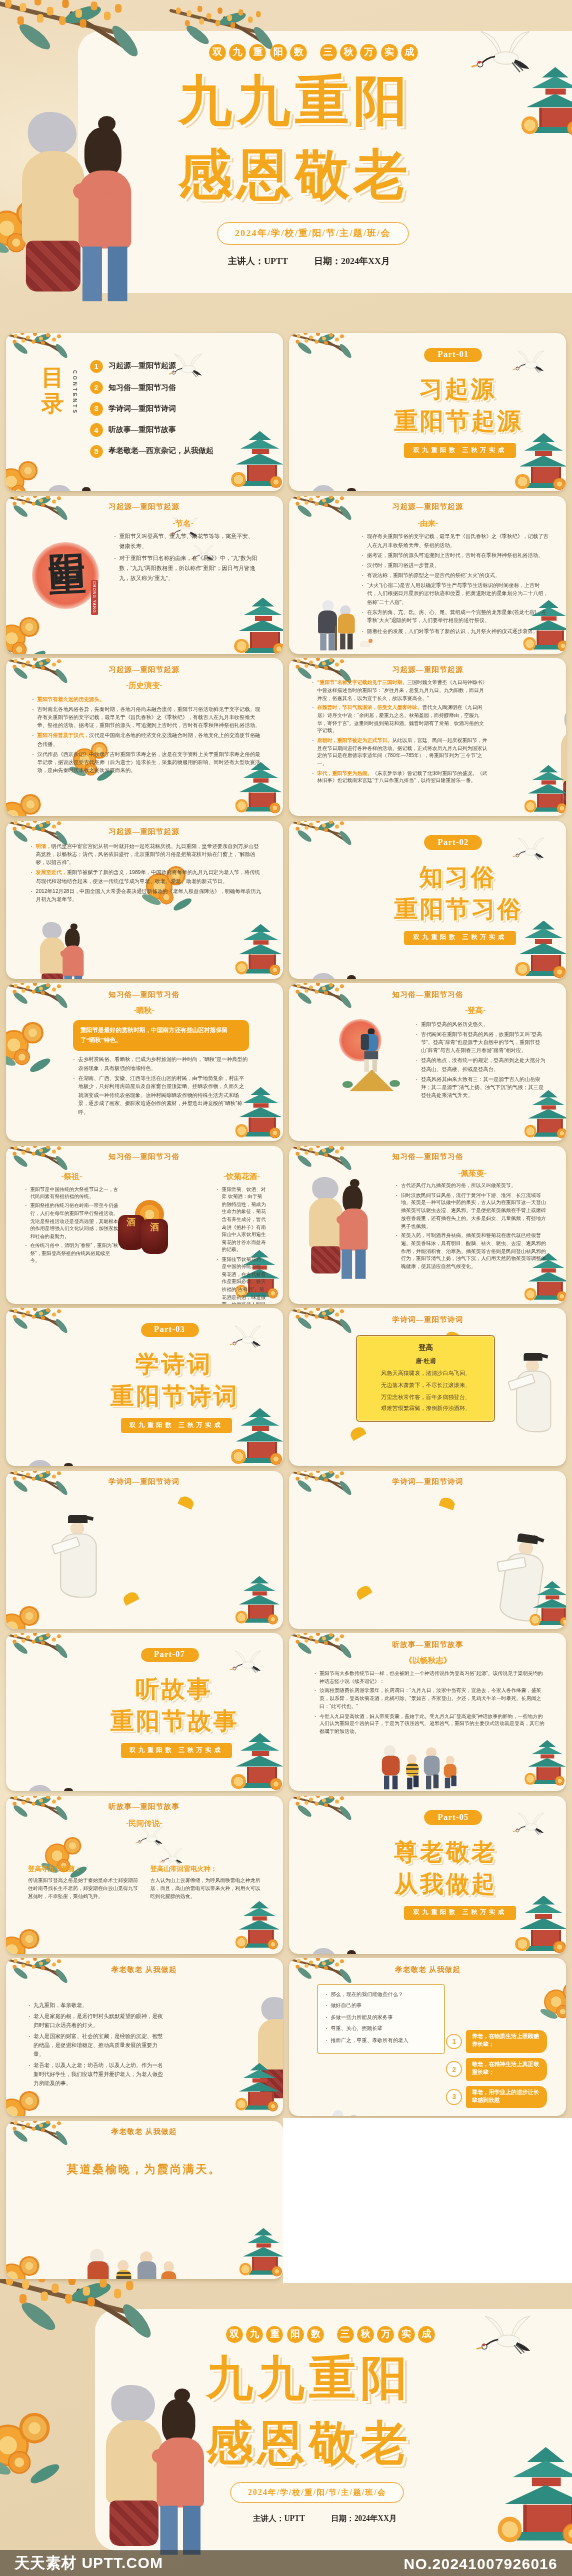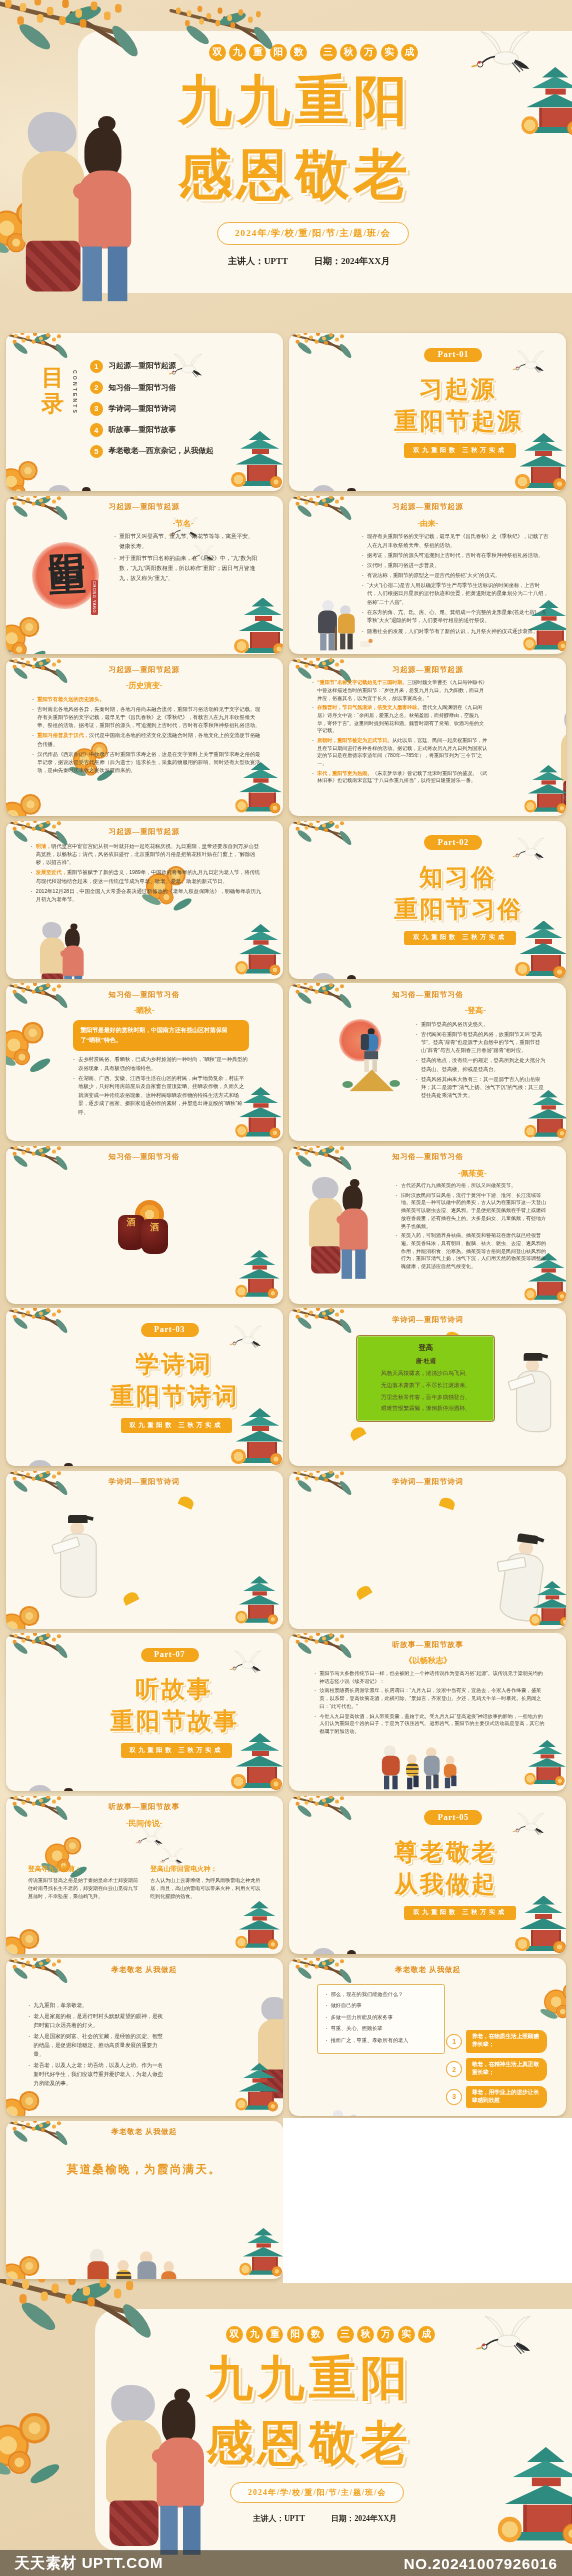--- a/index.html
+++ b/index.html
@@ -63,21 +63,21 @@
   .toc-vert{position:absolute;left:36px;top:32px;z-index:3}
   .toc-vert .tchar{display:block;color:#f2a41e;font-size:22.4px;font-weight:bold;line-height:1.15;
       font-family:"Liberation Serif",serif}
   .toc-eng{position:absolute;left:66px;top:37px;writing-mode:vertical-rl;letter-spacing:2.2px;
       font-size:5px;color:#555;font-weight:bold;z-index:3}
   .tocrow{display:flex;align-items:center;gap:5.6px;margin:7.8px 0}
   .toc-num{width:13.4px;height:13.4px;border-radius:50%;background:#f3a51c;color:#fff;font-weight:bold;
       display:flex;align-items:center;justify-content:center;font-size:7.3px;flex:0 0 13.4px}
   .toc-label{font-size:7.5px;font-weight:bold;color:#332e27;font-family:"Liberation Serif",serif}
   
-  .pcard{position:relative;z-index:3;background:#84cc16;border:1.1px solid #aa7a3f;border-radius:3.4px;
+  .pcard{position:relative;z-index:3;background:#fde047;border:1.1px solid #aa7a3f;border-radius:3.4px;
       width:119px;padding:7.8px 9px 5.6px;box-shadow:inset 0 0 0 0.6px rgba(255,250,235,.6)}
   .pcard .ptitle{text-align:center;font-weight:bold;font-size:7.3px;color:#3f3категория12}
   .ptitle{text-align:center;font-weight:bold;font-size:7.3px;color:#3f3320;font-family:"Liberation Serif",serif}
   .pauthor{text-align:center;font-weight:bold;font-size:6.1px;color:#4a3a26;margin:3.4px 0 2.2px;font-family:"Liberation Serif",serif}
   .pline{text-align:center;font-size:5.6px;color:#5a4a35;line-height:2.1}
   .ginkgo{width:14.5px;height:10px;background:#f3b11c;border-radius:100% 100% 0 0/100% 100% 0 0}
   
   .hl{position:relative;z-index:3;background:#f2a117;color:#fff;font-weight:bold;border-radius:5.6px;
       padding:5px 7.8px;font-size:5.9px;line-height:1.8}
   .talkbox{position:relative;z-index:3;border:0.6px solid #e2b85f;background:#fffdf8;border-radius:2.2px;padding:5px 6.7px}
@@ -696,21 +696,36 @@
     <div style="left:5.6px;top:7.8px;width:39px;height:10px;background:#35968a;clip-path:polygon(50% 0,100% 100%,0 100%)"></div>
     <div style="left:17px;top:18px;width:17px;height:5px;background:#bf4434"></div>
     <div style="left:1.1px;top:22.4px;width:48px;height:11.2px;background:#2e8b7f;clip-path:polygon(50% 0,100% 100%,0 100%)"></div>
     <div style="left:12.3px;top:34px;width:26px;height:18px;background:#c14b38;border-left:2.2px solid #a63b2c;border-right:2.2px solid #a63b2c"></div>
     <div style="left:7.8px;top:50px;width:35px;height:5px;background:#2e8b7f"></div>
     <div class="mum1" style="left:-3.4px;top:41px;width:14.5px;height:14.5px"></div>
     <div class="mum1" style="left:35px;top:45px;width:12.3px;height:12.3px;background:radial-gradient(circle,#f9d07a 0 2.2px,#ef9a31 2.8px 5px,#e2801d 5.6px)"></div>
   </div>
       <div class="s-head">知习俗—重阳节习俗</div>
       <div class="cols2" style="margin:3.4px 15.7px 0 19px">
+        <div style="width:94px">
+          <div class="s-sec">-祭祖-</div>
+          <div class="s-body" style="font-size:4.9px;line-height:1.55">
+                <div class="li">重阳节是中国传统的大祭祖节日之一，古代民间素有祭祖祈福的传统。</div>
+                <div class="li">重阳祭祖的传统习俗在岭南一带至今仍盛行，人们在每年的重阳节举行祭祖活动。无论是祭祖活动还是登高远望，其最根本的作用是增强人们文化认同感，加强家族和社会的凝聚力。</div>
+                <div class="li">在传统习俗中，清明为“春祭”，重阳为“秋祭”，重阳登高祭祖的传统风俗延续至今。</div>
+              </div>
+        </div>
         <div style="width:73px"></div>
+        <div style="flex:1">
+          <div class="s-sec">-饮菊花酒-</div>
+          <div class="s-body" style="font-size:4.9px;line-height:1.55">
+                <div class="li">重阳赏菊、饮酒、对弈 饮菊酒：由于菊的独特品性，菊成为生命力的象征，菊花含有养生成分，晋代葛洪《抱朴子》有南阳山中人家饮用遍生菊花的甘谷水而益寿的记载。</div>
+                <div class="li">重阳佳节饮菊花酒，是中国的传统习俗。菊花酒，在古代被看作是重阳必饮、祓灾祈福的“吉祥酒”。菊花酒是药酒，味道微苦，饮后可使人明目醒脑，而且具有祛灾祈福的吉祥寓意。</div>
+              </div>
+        </div>
       </div>
     </div>
       </div>
     <div class="cell">
         <div class="slide">
       <div class="ill" style="left:-3.4px;top:-2.2px">
     <div style="left:0;top:9px;width:61px;height:2.2px;background:#7c5b3a;border-radius:1.7px;transform:rotate(14deg)"></div>
     <div style="left:32px;top:14.5px;width:34px;height:1.7px;background:#6e4f33;border-radius:1.7px;transform:rotate(32deg)"></div>
     <div class="leafg" style="left:10px;top:14.5px;transform:rotate(38deg)"></div>
     <div class="leafg" style="left:32px;top:4.5px;transform:rotate(-18deg);background:#4e8f7c"></div>

